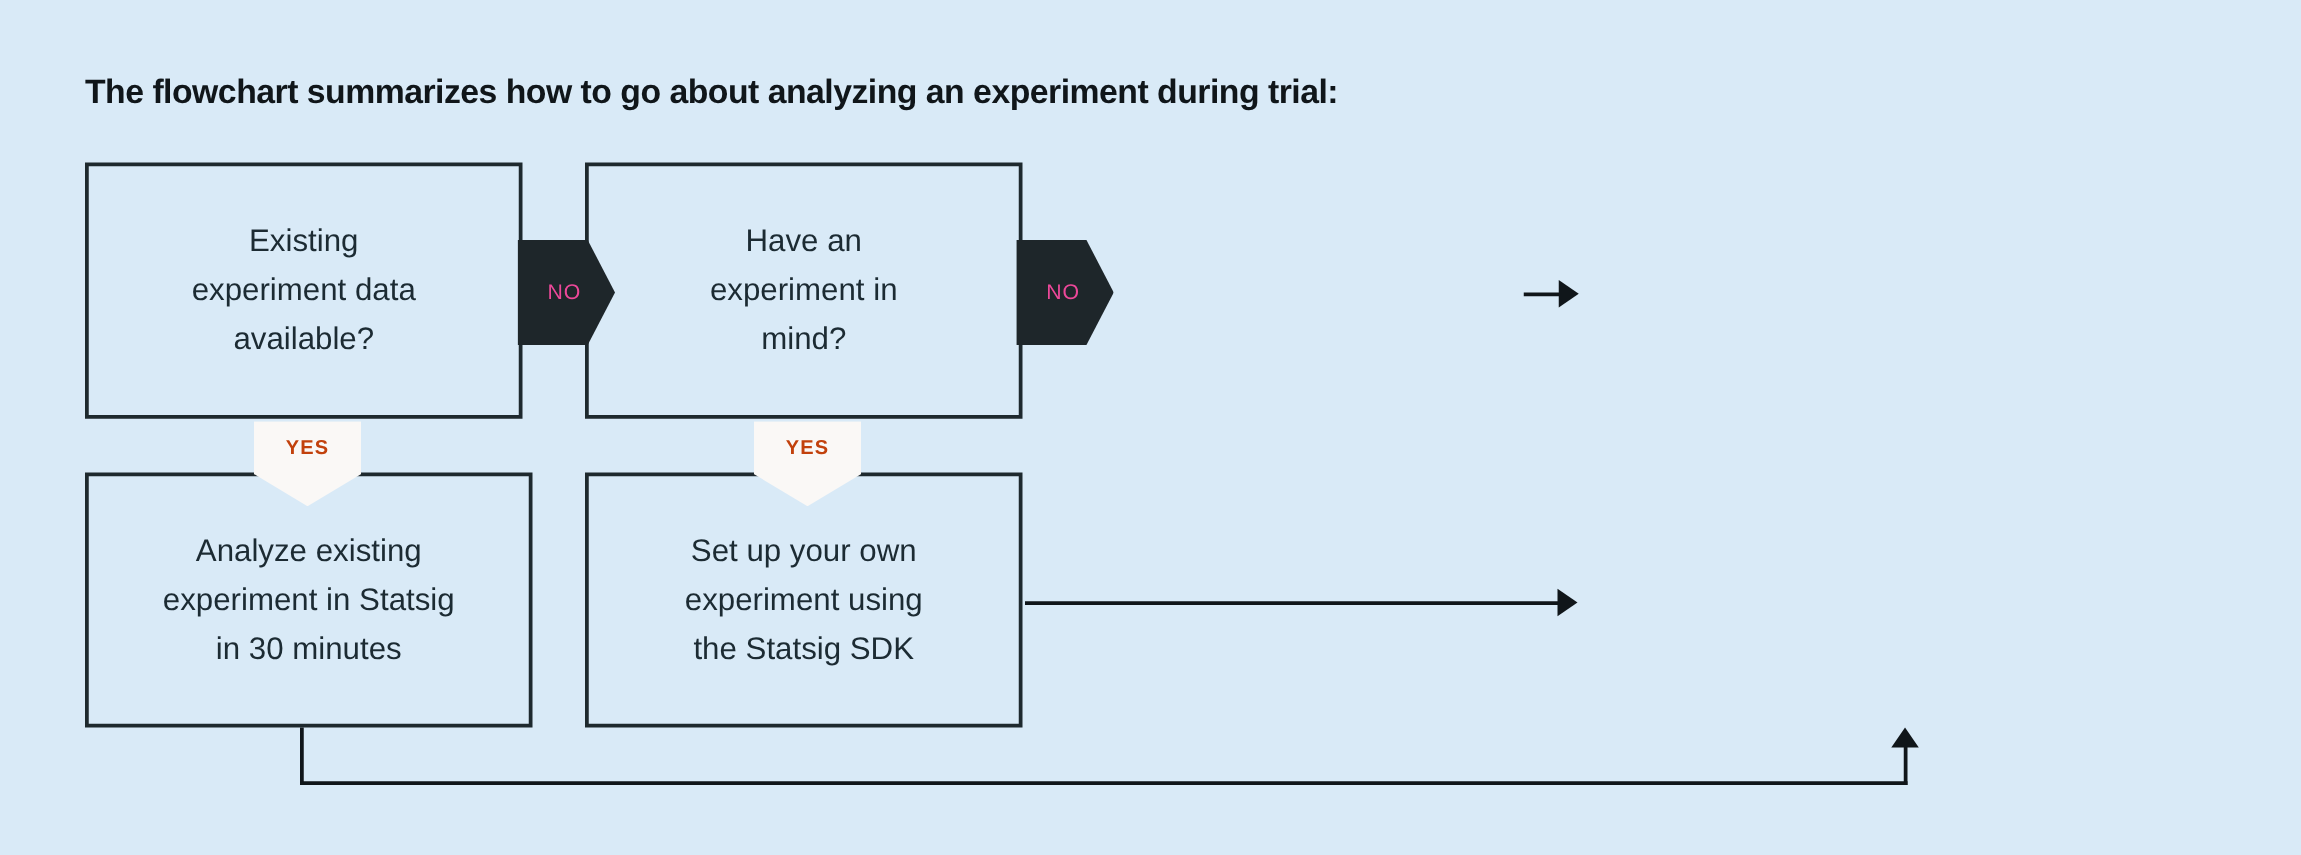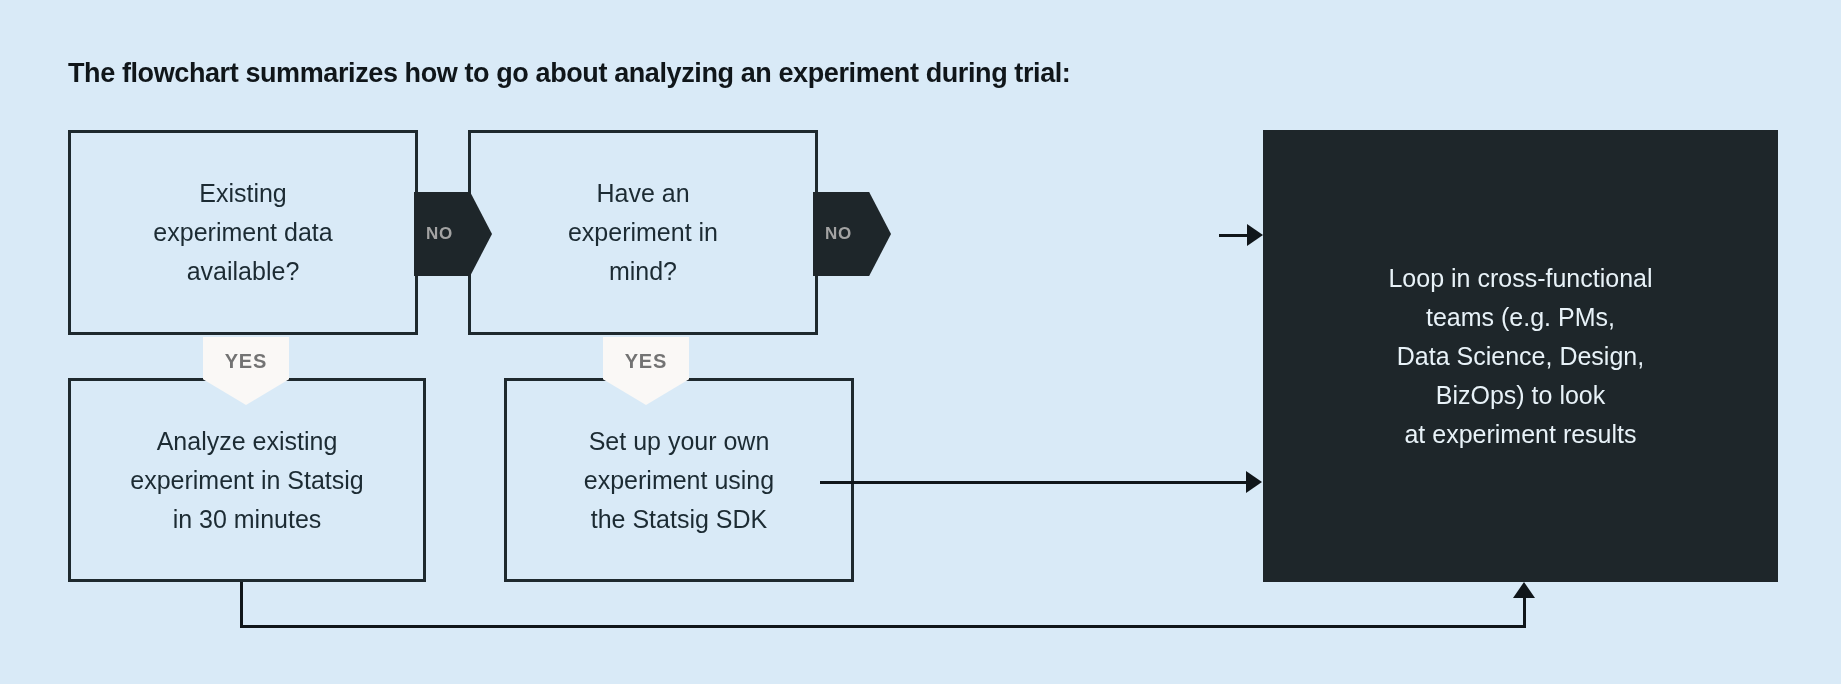--- a/index.html
+++ b/index.html
@@ -51,21 +51,21 @@
     font-weight: 400;
     color: #1c2b33;
     white-space: pre-line;
     padding: 0 14px;
   }
 
   .box-1 { left: 68px;  top: 130px; width: 350px; height: 205px; }
   .box-2 { left: 468px; top: 130px; width: 350px; height: 205px; }
   .box-3 { left: 866px; top: 130px; width: 350px; height: 205px; }
   .box-4 { left: 68px;  top: 378px; width: 358px; height: 204px; }
-  .box-5 { left: 468px; top: 378px; width: 350px; height: 204px; margin-left: 36px; }
+  .box-5 { left: 468px; top: 378px; width: 350px; height: 204px; }
 
   
   .dark-box {
     position: absolute;
     left: 1263px;
     top: 130px;
     width: 515px;
     height: 452px;
     background: #1e262a;
     display: flex;
@@ -81,43 +81,43 @@
     white-space: pre-line;
     padding: 0 34px;
   }
 
   
   .no-badge {
     position: absolute;
     width: 78px;
     height: 84px;
     background: #1e262a;
-    color: #a3a3a3;
+    color: #ec4899;
     font-size: 17px;
-    font-weight: bold;
+    font-weight: normal;
     letter-spacing: 0.8px;
     display: flex;
     align-items: center;
     justify-content: flex-start;
-    padding-left: 12px;
+    padding-left: 24px;
     box-sizing: border-box;
     -webkit-clip-path: polygon(0 0, 72% 0, 100% 50%, 72% 100%, 0 100%);
     clip-path: polygon(0 0, 72% 0, 100% 50%, 72% 100%, 0 100%);
   }
   .no-1 { left: 414px; top: 192px; }
   .no-2 { left: 813px; top: 192px; }
 
   
   .yes-badge {
     position: absolute;
     width: 86px;
     height: 68px;
     background: #faf8f6;
-    color: #737373;
-    font-size: 20px;
+    color: #c2410c;
+    font-size: 16px;
     font-weight: bold;
     letter-spacing: 0.9px;
     display: flex;
     align-items: flex-start;
     justify-content: center;
     padding-top: 13px;
     box-sizing: border-box;
     -webkit-clip-path: polygon(0 0, 100% 0, 100% 62%, 50% 100%, 0 62%);
     clip-path: polygon(0 0, 100% 0, 100% 62%, 50% 100%, 0 62%);
   }
@@ -191,27 +191,20 @@
 experiment in Statsig
 in 30 minutes</span>
   </div>
 
   <div class="box box-5">
     <span class="box-text">Set up your own
 experiment using
 the Statsig SDK</span>
   </div>
 
-  <div class="dark-box">
-    <span class="box-text">Loop in cross-functional
-teams (e.g. PMs,
-Data Science, Design,
-BizOps) to look
-at experiment results</span>
-  </div>
 
   <div class="no-badge no-1">NO</div>
   <div class="no-badge no-2">NO</div>
 
   <div class="yes-badge yes-1">YES</div>
   <div class="yes-badge yes-2">YES</div>
 
   <div class="hline conn-a-line"></div>
   <div class="arrow-right conn-a-arrow"></div>
 

